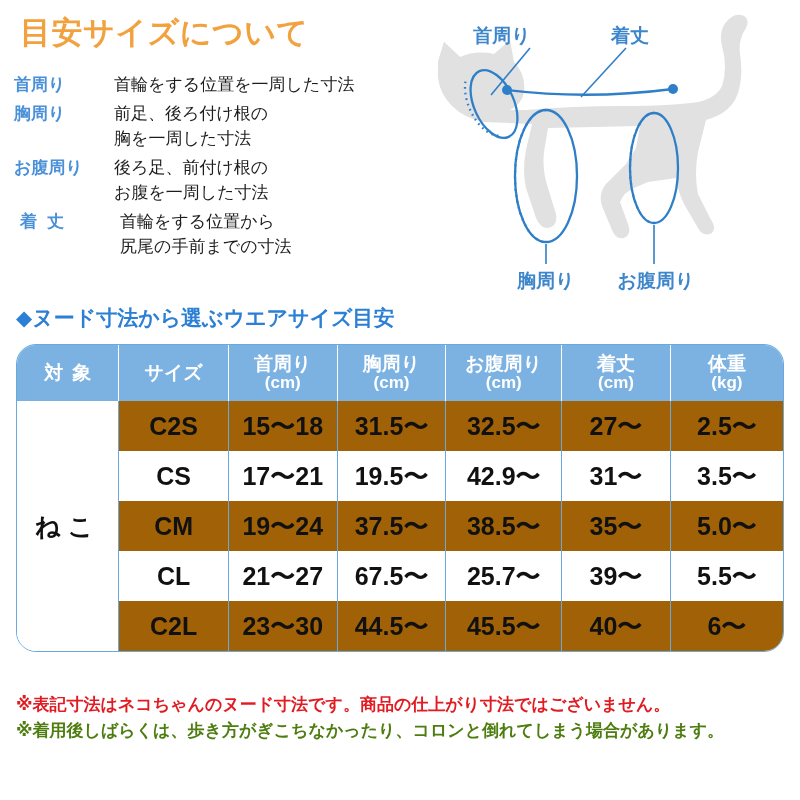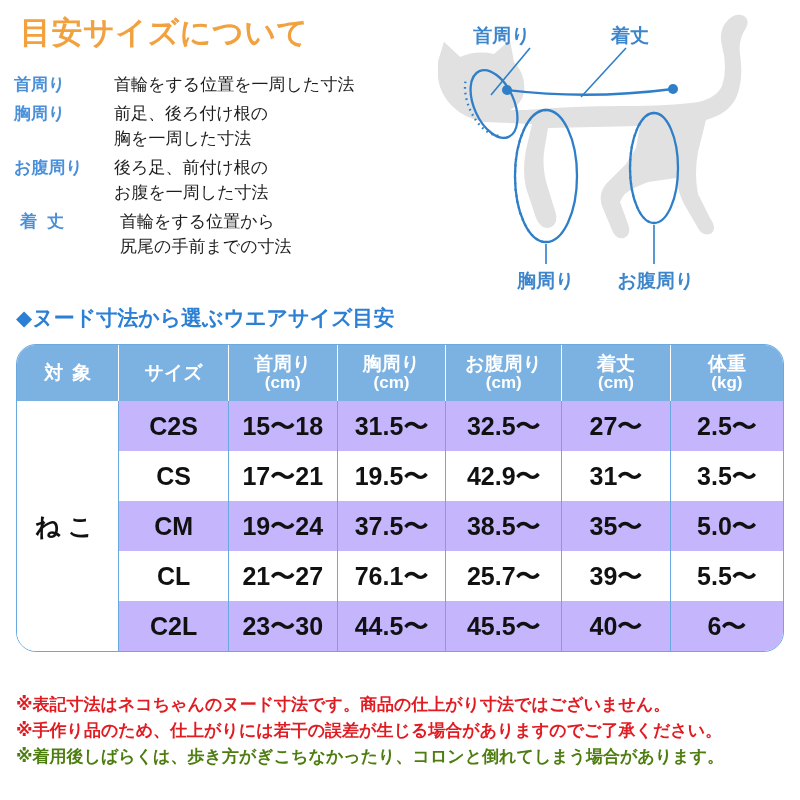--- a/index.html
+++ b/index.html
@@ -129,21 +129,21 @@
   }
   .th-wide { letter-spacing: 9px; padding-left: 9px; }
 
   table.size-table tbody td {
     height: 50px;
     font-size: 25px;
     font-weight: bold;
     color: #111111;
     background: #ffffff;
   }
-  tbody tr.shaded td { background: #c4b5fd; }
+  tbody tr.shaded td { background: #a16207; }
   td.target-cell {
     background: #ffffff !important;
     color: #4a90d9;
     font-size: 24px;
     font-weight: bold;
     letter-spacing: 7px;
     padding-left: 7px;
   }
 
   
@@ -312,36 +312,35 @@
           <td>CM</td>
           <td>19〜24</td>
           <td>37.5〜</td>
           <td>38.5〜</td>
           <td>35〜</td>
           <td>5.0〜</td>
         </tr>
         <tr>
           <td>CL</td>
           <td>21〜27</td>
-          <td>76.1〜</td>
+          <td>67.5〜</td>
           <td>25.7〜</td>
           <td>39〜</td>
           <td>5.5〜</td>
         </tr>
         <tr class="shaded">
           <td>C2L</td>
           <td>23〜30</td>
           <td>44.5〜</td>
           <td>45.5〜</td>
           <td>40〜</td>
           <td>6〜</td>
         </tr>
       </tbody>
     </table>
   </div>
 
   <div class="notes">
     <div class="note red">※表記寸法はネコちゃんのヌード寸法です。商品の仕上がり寸法ではございません。</div>
-    <div class="note red">※手作り品のため、仕上がりには若干の誤差が生じる場合がありますのでご了承ください。</div>
     <div class="note dark">※着用後しばらくは、歩き方がぎこちなかったり、コロンと倒れてしまう場合があります。</div>
   </div>
 
 </div>
 
 </body></html>

